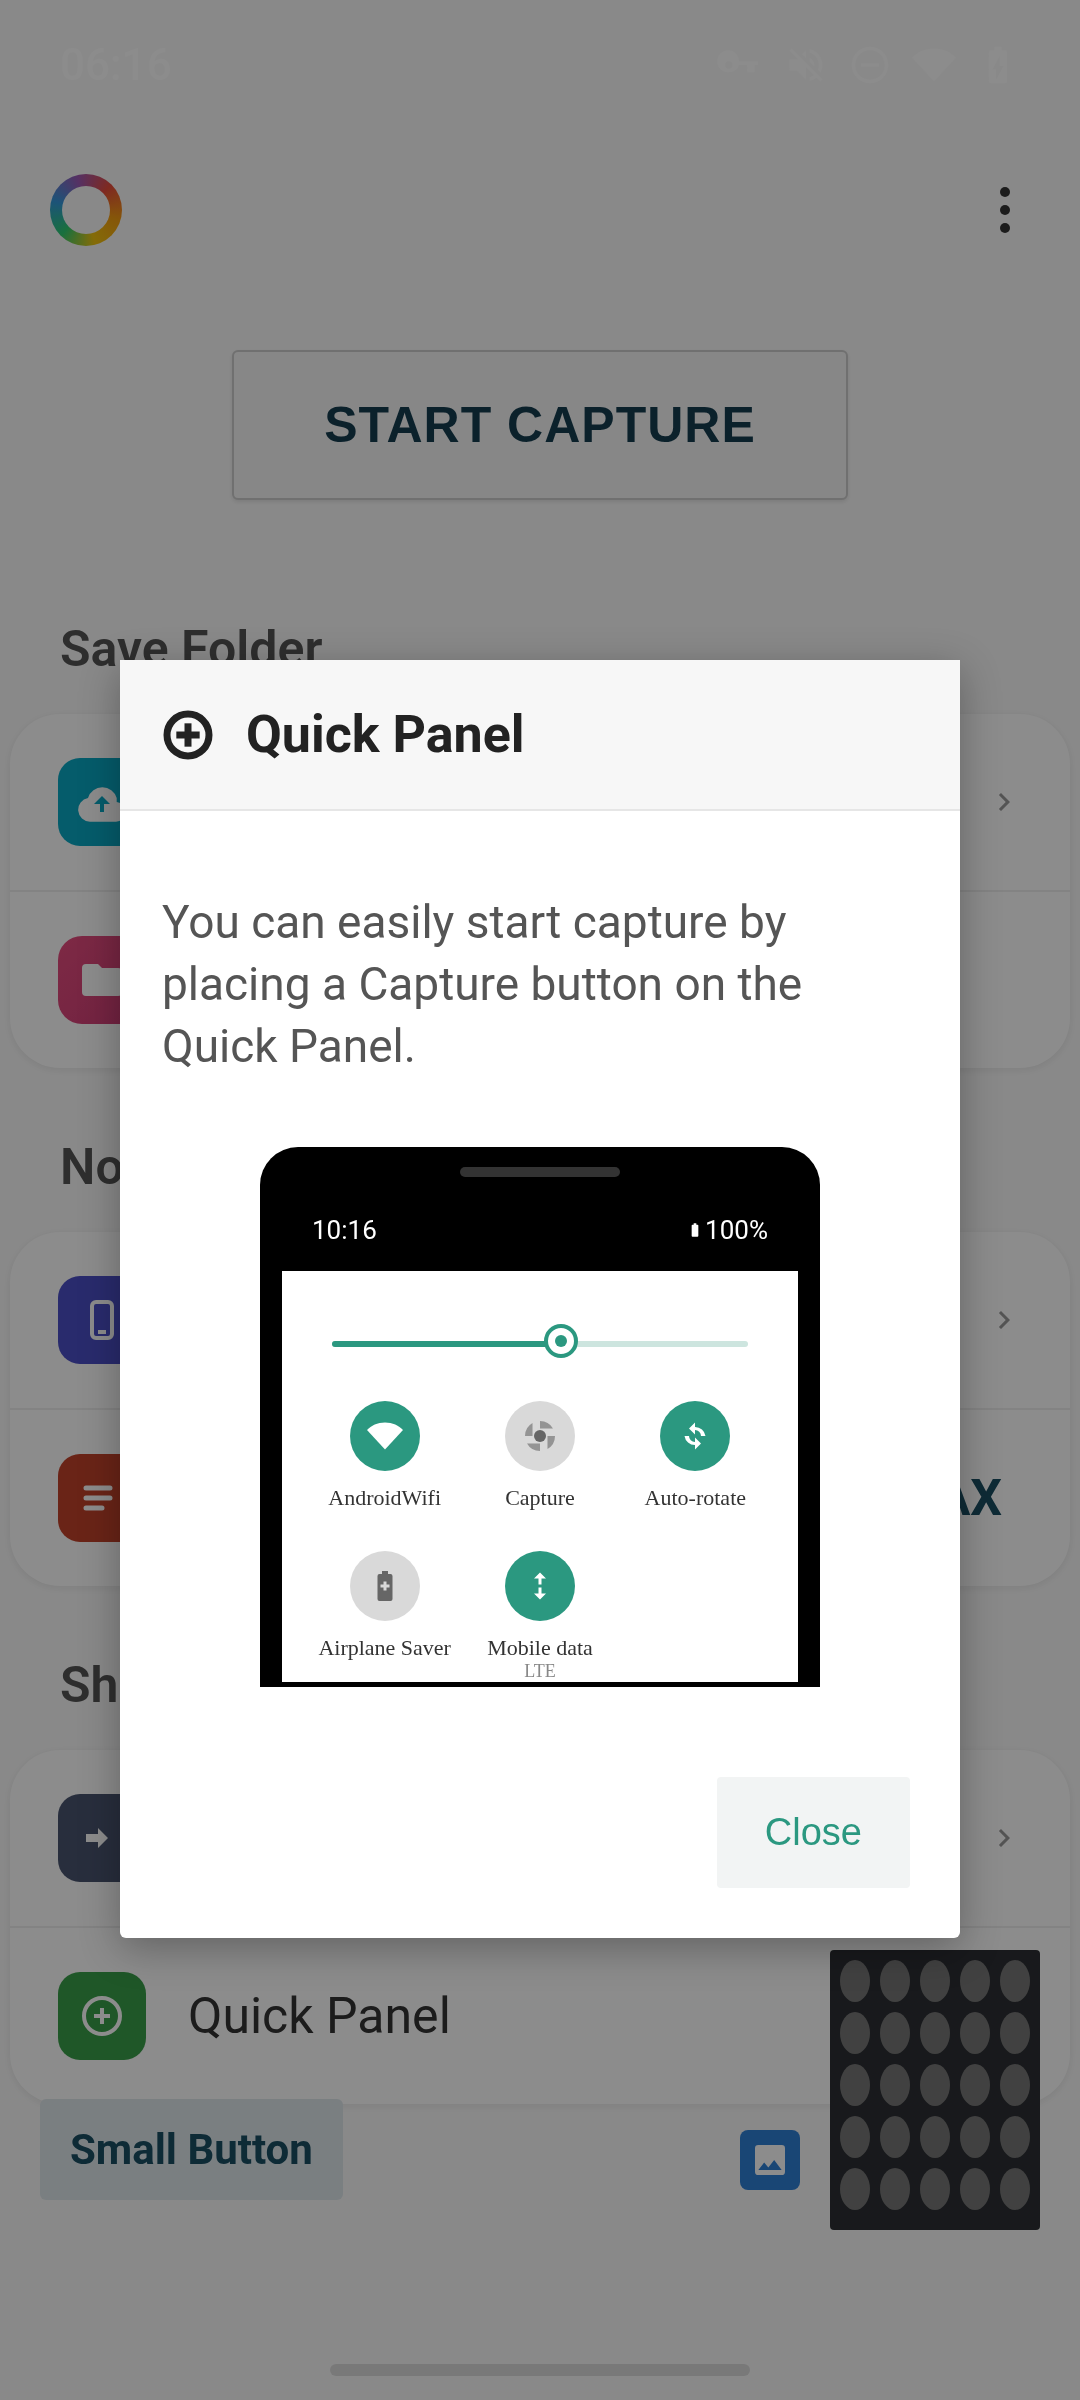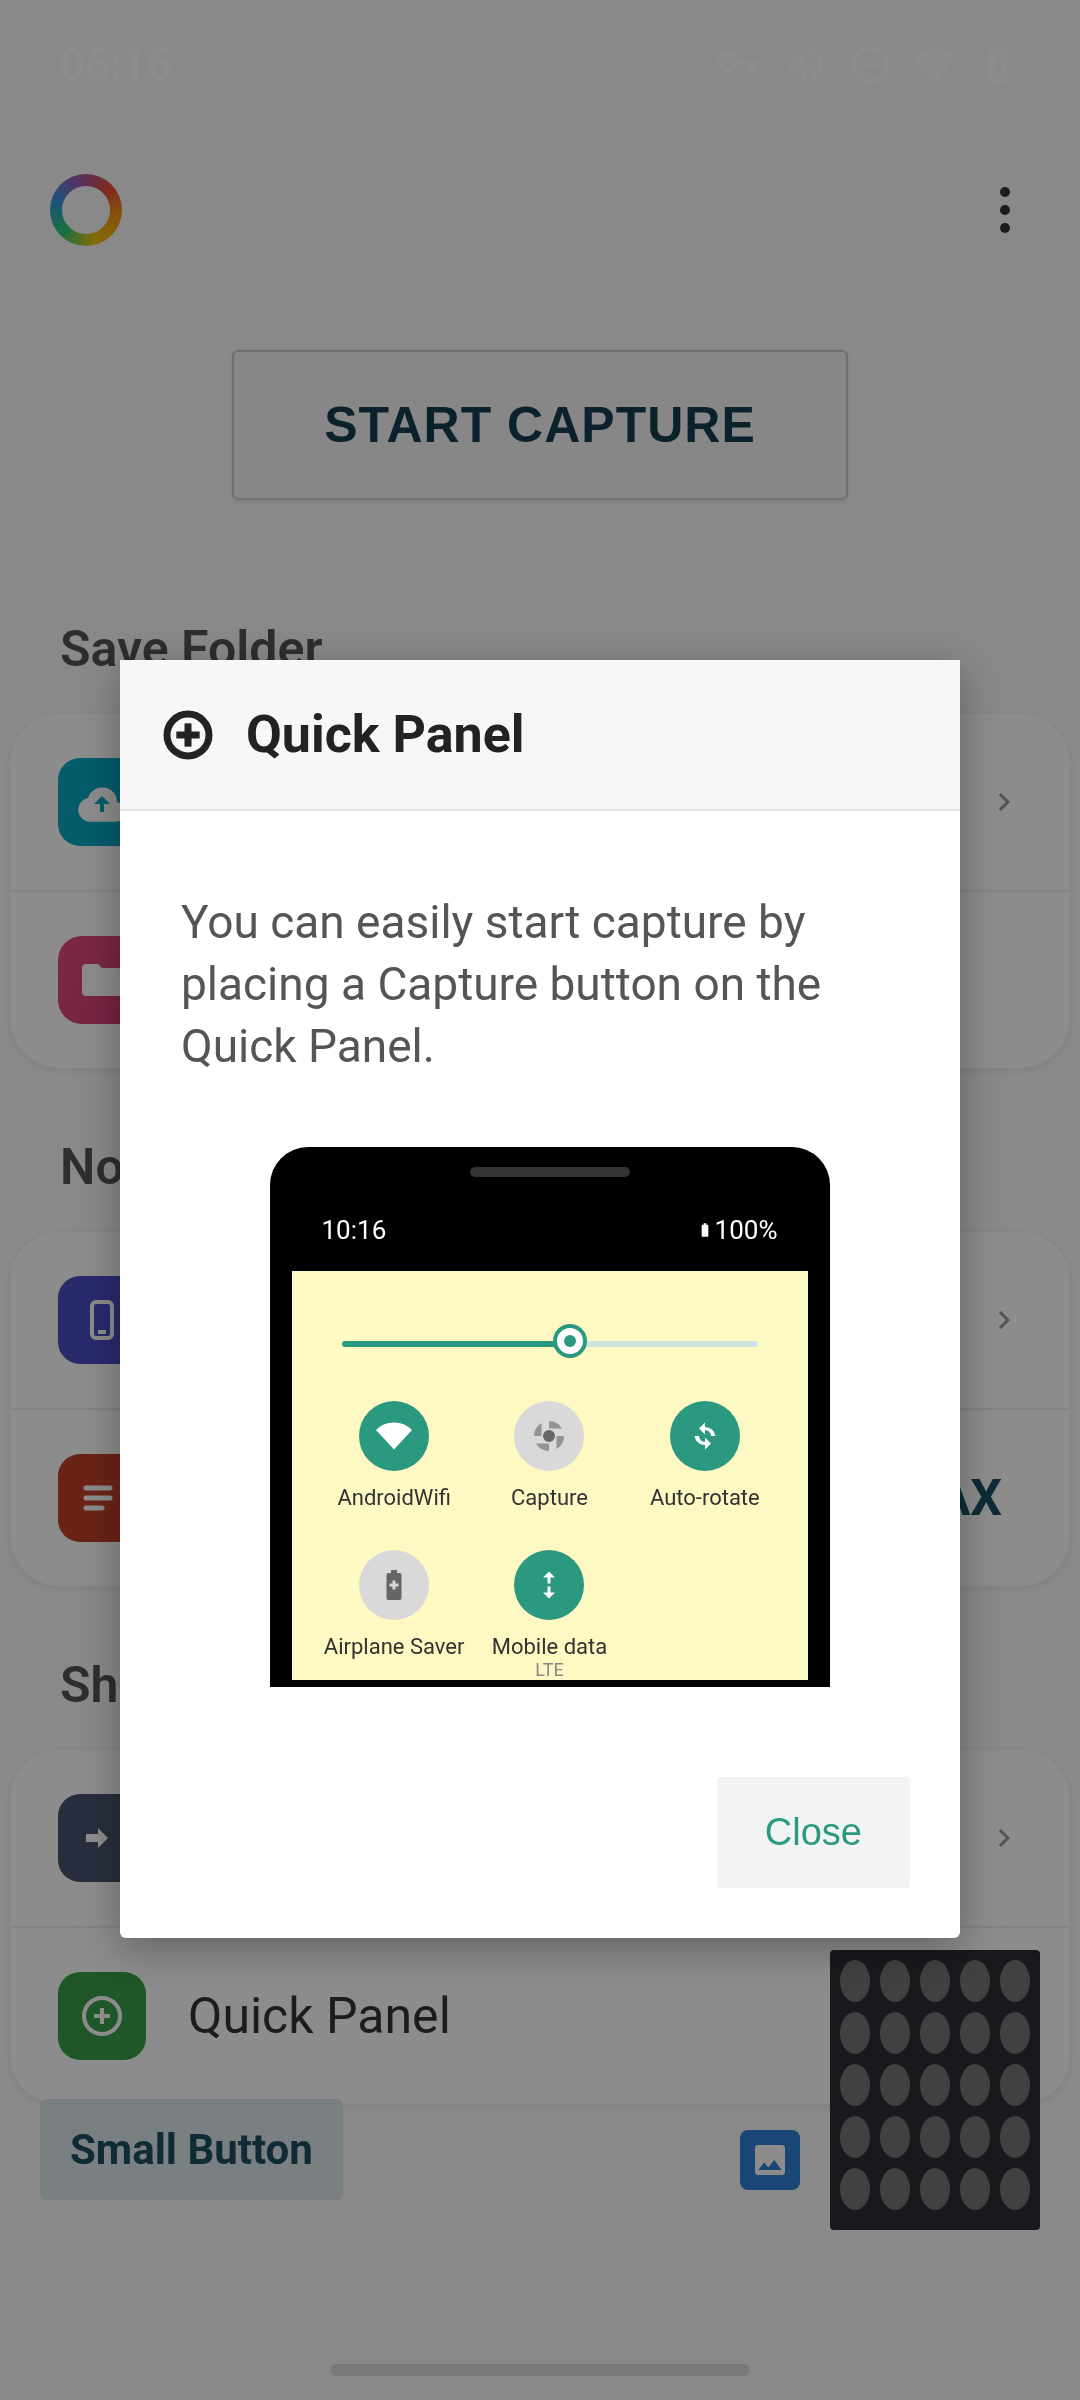--- a/index.html
+++ b/index.html
@@ -50,27 +50,27 @@
 
   
   .gesture-bar { position: absolute; bottom: 24px; left: 50%; transform: translateX(-50%); width: 420px; height: 12px; background: #ddd; border-radius: 6px; }
 
   
   .scrim { position: absolute; inset: 0; background: rgba(0,0,0,0.45); z-index: 10; }
   .dialog { position: absolute; z-index: 20; left: 120px; right: 120px; top: 660px; background: #fff; border-radius: 6px; box-shadow: 0 10px 40px rgba(0,0,0,0.3); padding-bottom: 30px; }
   .dialog-header { display: flex; align-items: center; gap: 30px; padding: 44px 40px; border-bottom: 2px solid #e6e6e6; background:#f7f7f7; }
   .dialog-header svg { width: 56px; height: 56px; stroke:#222; stroke-width:3; fill:none; }
   .dialog-title { font-size: 52px; font-weight: 700; color: #222; }
-  .dialog-body { padding: 80px 42px 40px; margin-left: 19px; }
+  .dialog-body { padding: 80px 42px 40px; }
   .dialog-desc { font-size: 46px; color: #555; line-height: 1.35; }
   .dialog-img { margin: 70px auto 0; width: 560px; height: 540px; background: #000; border-radius: 38px 38px 0 0; padding: 28px 22px 0; position: relative; overflow: hidden; }
   .dialog-img .notch { position:absolute; top:20px; left:50%; transform:translateX(-50%); width:160px; height:10px; background:#333; border-radius:5px;}
   .dimg-status { color:#fff; font-size:26px; display:flex; justify-content:space-between; padding: 40px 30px 16px;}
   .dimg-status .bat { display:flex; align-items:center; gap:2px;}
-  .dimg-panel { background:#fef9c3; margin-top:10px; padding: 30px 30px 0; }
+  .dimg-panel { background:#ffffff; margin-top:10px; padding: 30px 30px 0; font-family: Liberation Serif, serif; }
   .slider { position:relative; height:40px; margin: 20px 20px 40px;}
   .slider-track { position:absolute; top:50%; left:0; right:0; height:6px; background:#cde5df; border-radius:3px;}
   .slider-fill { position:absolute; top:50%; left:0; width:55%; height:6px; background:#2b9880; border-radius:3px;}
   .slider-thumb { position:absolute; top:50%; left:55%; transform:translate(-50%,-50%); width:34px; height:34px; border:4px solid #2b9880; background:#fff; border-radius:50%; display:flex;align-items:center;justify-content:center;}
   .slider-thumb::after{content:'';width:12px;height:12px;background:#2b9880;border-radius:50%;}
   .qs-grid { display:grid; grid-template-columns:repeat(3,1fr); gap: 40px 10px; text-align:center; }
   .qs-item .circ { width:70px; height:70px; border-radius:50%; margin:0 auto 14px; display:flex;align-items:center;justify-content:center;}
   .circ.on { background:#2b9880;} .circ.off{background:#d9d9d9;}
   .circ svg{width:36px;height:36px;fill:#fff;} .circ.off svg{fill:#666;}
   .qs-label{font-size:22px;color:#333;}

